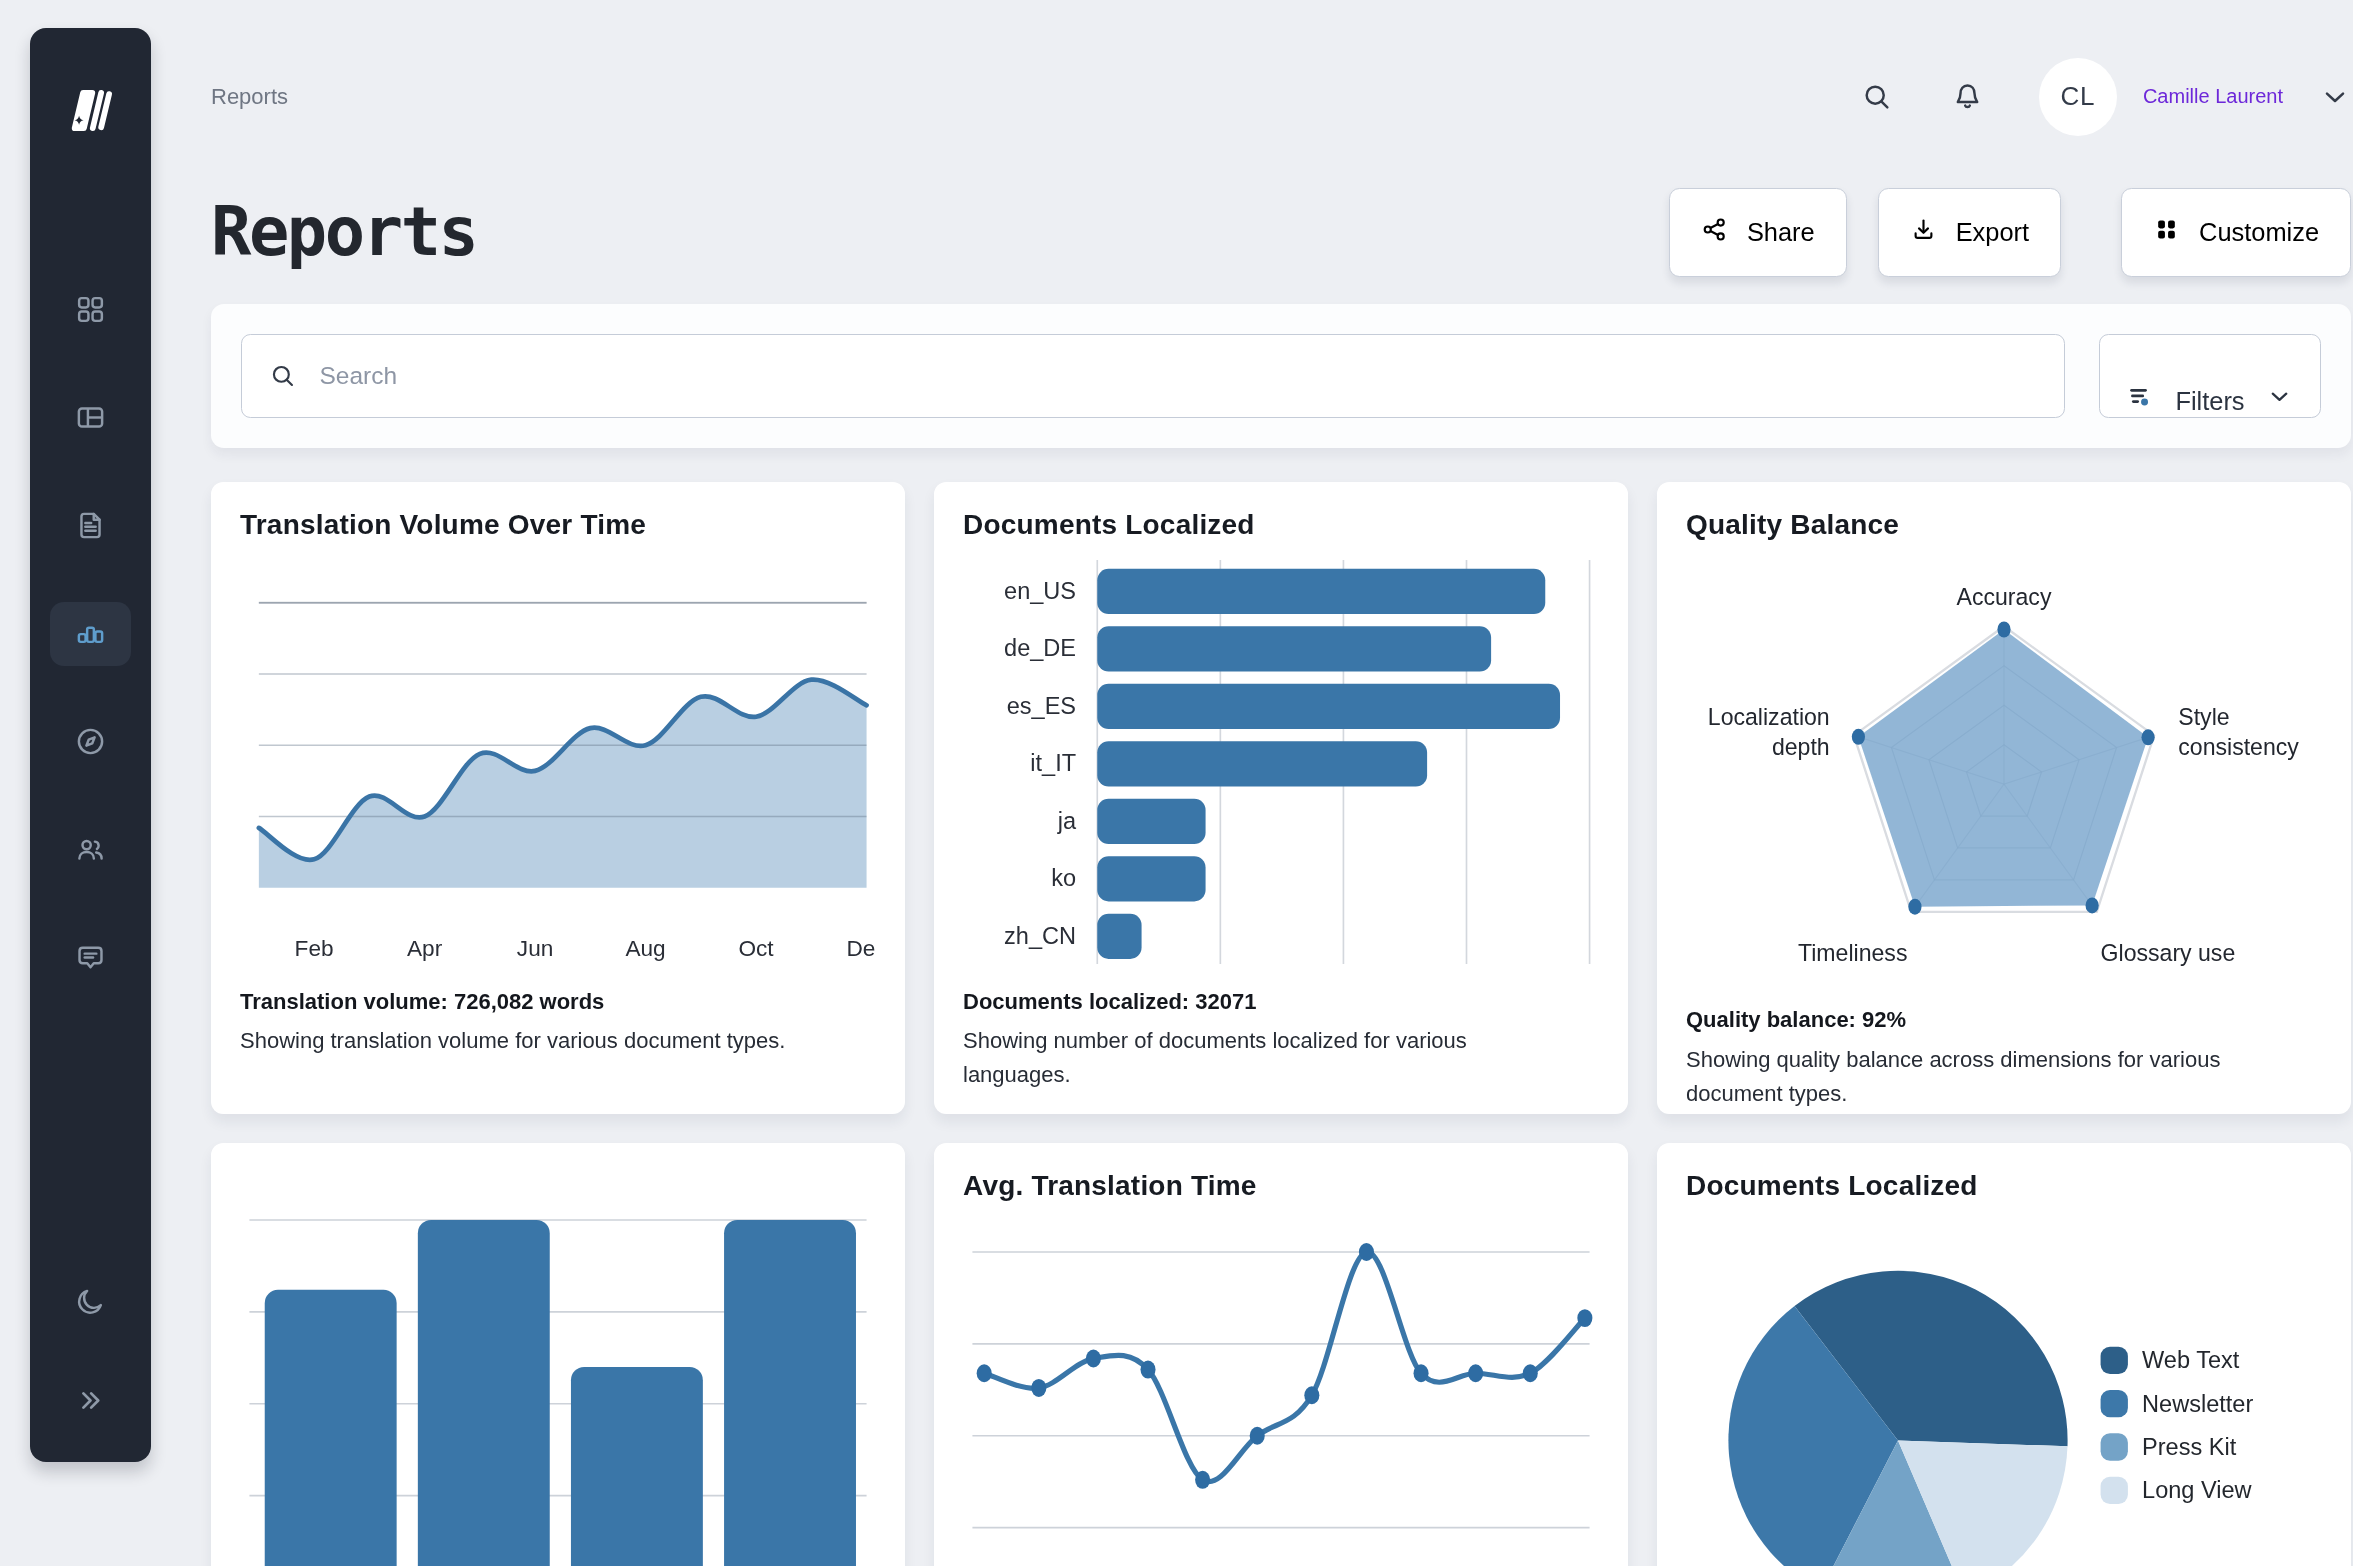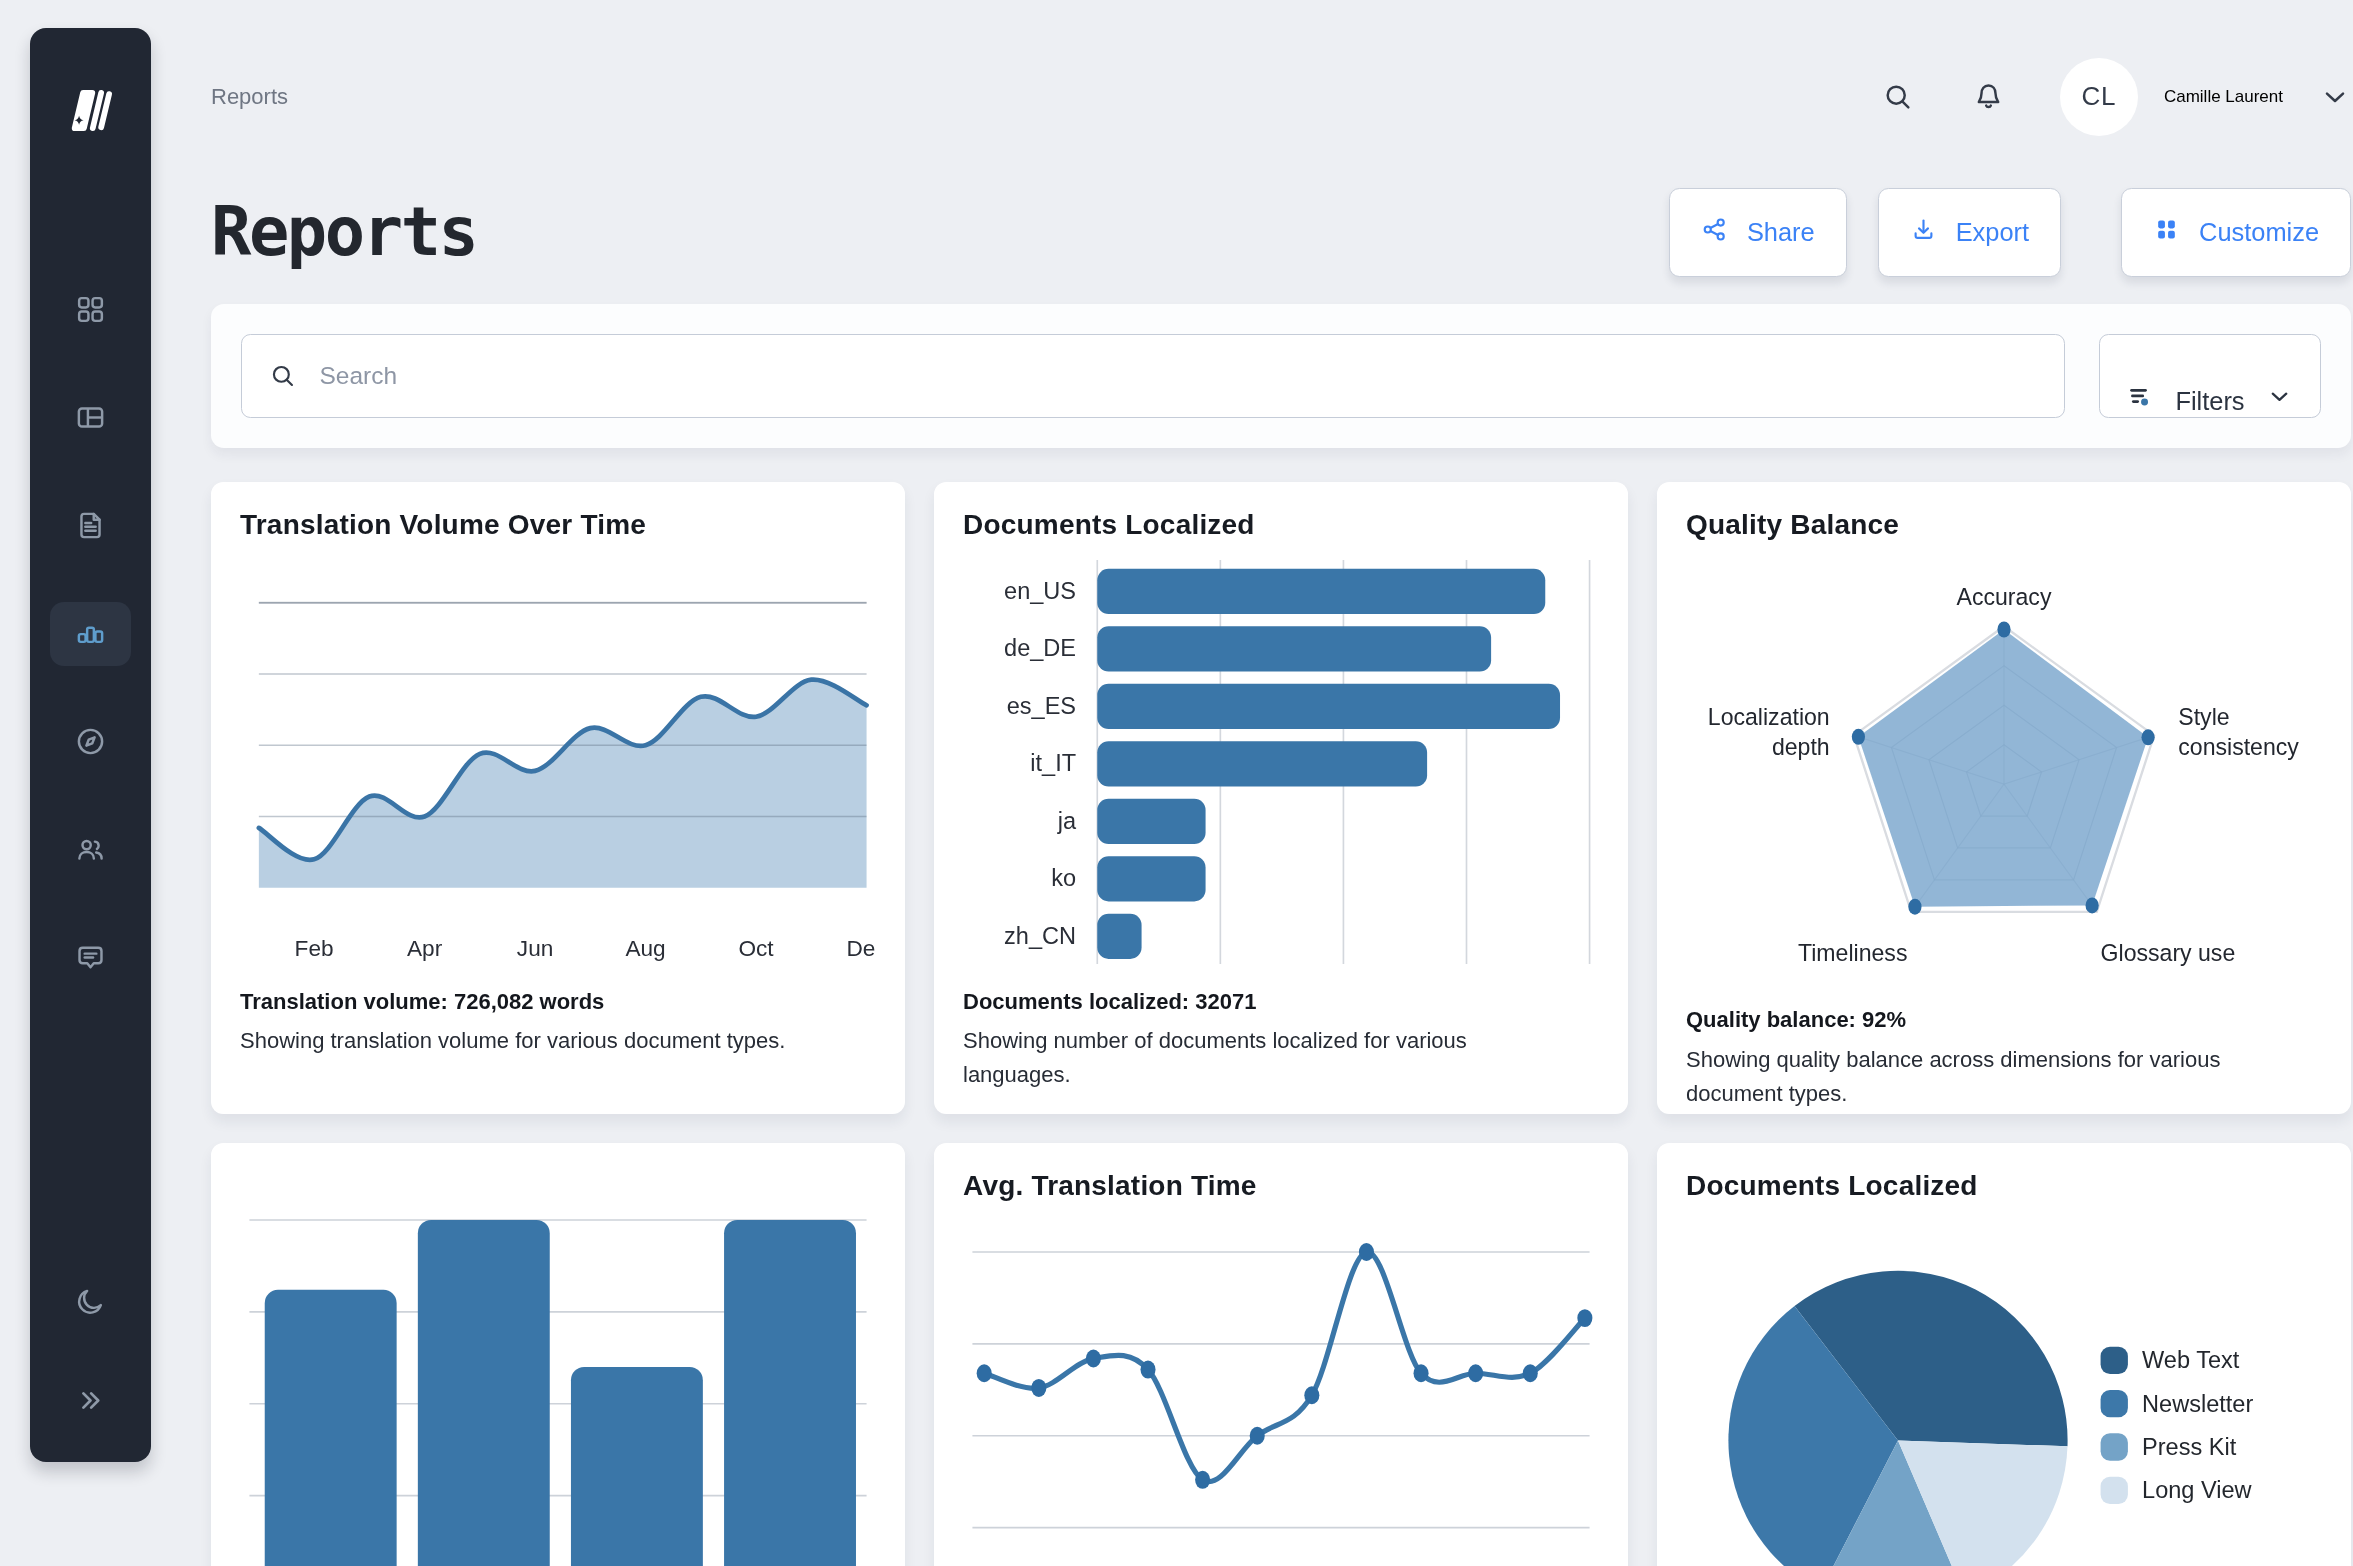--- a/index.html
+++ b/index.html
@@ -32,35 +32,35 @@
   .breadcrumb{font-size:22px;color:#6f7683;}
   .top-right{margin-left:auto;display:flex;align-items:center;}
   .icon-btn{color:#343b48;display:flex;align-items:center;justify-content:center;cursor:pointer;}
   .icon-btn svg{width:31px;height:31px;}
   .bell{margin-left:60px;}
   .avatar{
     margin-left:56px;width:78px;height:78px;border-radius:50%;background:#ffffff;
     display:flex;align-items:center;justify-content:center;
     font-size:26px;color:#333b49;letter-spacing:0.9px;cursor:pointer;
   }
-  .user-name{margin-left:26px;font-size:17px;color:#000000;}
+  .user-name{margin-left:26px;font-size:20px;color:#6d28d9;}
   .user-chevron{margin-left:36px;color:#343b48;}
   .user-chevron svg{width:32px;height:32px;}
   
   .title-row{margin-top:51px;display:flex;align-items:center;}
   .page-title{
     font-family:"DejaVu Sans Mono", monospace;
     font-size:67px;font-weight:700;letter-spacing:-2.4px;color:#23272e;line-height:1;
   }
   .actions{margin-left:auto;display:flex;align-items:center;gap:31px;}
   .btn{
     height:89px;padding:0 31px;border-radius:10.4px;background:#ffffff;
     border:1.9px solid #c9cfda;box-shadow:0 5.6px 8.5px rgba(30,40,70,.10);
     display:flex;align-items:center;gap:19px;cursor:pointer;
-    font-size:25.4px;color:#3b82f6;box-sizing:border-box;
+    font-size:25.4px;color:#000000;box-sizing:border-box;
   }
   .btn svg{width:27px;height:27px;}
   .btn.customize{margin-left:29px;}
   
   .search-card{
     margin-top:27px;height:144px;background:#fcfdfe;border-radius:13px;
     box-shadow:0 6.6px 12.2px rgba(30,40,70,.06);
     display:flex;align-items:center;padding:0 30px;gap:34px;box-sizing:border-box;
   }
   .search-input{

